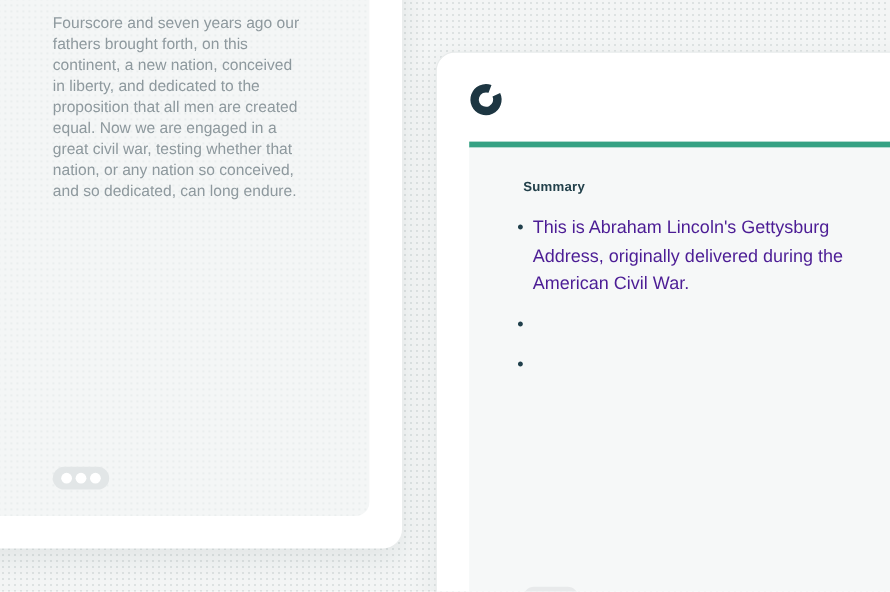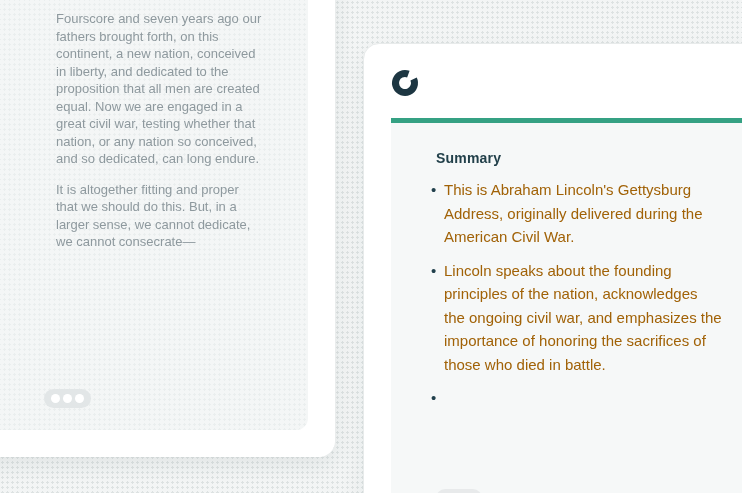--- a/index.html
+++ b/index.html
@@ -19,21 +19,21 @@
     box-shadow:0 8px 22px rgba(30,50,55,.08);
   }
   .doc-panel {
     position:absolute; left:0; top:0; right:27px; bottom:27px;
     background-color:#f4f6f6;
     background-image: radial-gradient(circle, #eaeeee 1px, transparent 1.2px);
     background-size:5px 5px;
     border-radius:0 0 12px 0;
   }
   .doc-text {
-    position:absolute; left:84px; top:38px; width:232px;
+    position:absolute; left:72px; top:38px; width:232px;
     font-size:13px; line-height:17.5px; color:#8e999e;
   }
   .doc-text p { white-space:pre-line; margin:0 0 13px 0; }
   .typing-pill {
     position:absolute; left:72px; top:417px; width:47px; height:19px;
     background:#e2e6e7; border-radius:10px;
     display:flex; align-items:center; justify-content:center; gap:3px;
   }
   .typing-pill .dot { width:9px; height:9px; border-radius:50%; background:#ffffff; }
 
@@ -45,29 +45,29 @@
     box-shadow:0 10px 26px rgba(30,50,55,.06);
   }
   .brand-logo { position:absolute; left:26px; top:23px; width:30px; height:31px; }
   .accent-bar { position:absolute; left:27px; top:74px; right:0; height:5px; background:#35a183; }
   .sum-panel {
     position:absolute; left:27px; top:79px; right:0; bottom:0;
     background:#f6f8f8;
   }
   .sum-heading {
     position:absolute; left:45px; top:27px;
-    font-size:14px; font-weight:700; letter-spacing:.2px; color:#22404a;
+    font-size:11px; font-weight:700; letter-spacing:.2px; color:#22404a;
   }
   .sum-list { position:absolute; left:40px; top:55px; width:370px; list-style:none; }
   .sum-list li { display:flex; margin:0 0 10px 0; }
   .bullet-marker {
     flex:0 0 13px; width:13px; font-size:15px; line-height:23.5px; color:#21404c;
   }
   .bullet-text {
-    white-space:pre-line; font-size:15px; line-height:23.5px; color:#a16207;
+    white-space:pre-line; font-size:15px; line-height:23.5px; color:#4c1d95;
   }
   .loading-pill {
     position:absolute; left:72px; top:445px; width:46px; height:18px;
     background:#e8eaeb; border-radius:9px;
     display:flex; align-items:center; justify-content:center; gap:3px;
   }
 </style>
 </head>
 <body>
 
@@ -76,24 +76,20 @@
     <div class="doc-text">
       <p>Fourscore and seven years ago our
 fathers brought forth, on this
 continent, a new nation, conceived
 in liberty, and dedicated to the
 proposition that all men are created
 equal. Now we are engaged in a
 great civil war, testing whether that
 nation, or any nation so conceived,
 and so dedicated, can long endure.</p>
-      <p>It is altogether fitting and proper
-that we should do this. But, in a
-larger sense, we cannot dedicate,
-we cannot consecrate—</p>
     </div>
     <div class="typing-pill">
       <span class="dot"></span>
       <span class="dot"></span>
       <span class="dot"></span>
     </div>
   </div>
 </div>
 
 <div class="sum-card">
@@ -107,25 +103,20 @@
     <div class="sum-heading">Summary</div>
     <ul class="sum-list">
       <li>
         <span class="bullet-marker">•</span>
         <span class="bullet-text">This is Abraham Lincoln's Gettysburg
 Address, originally delivered during the
 American Civil War.</span>
       </li>
       <li>
         <span class="bullet-marker">•</span>
-        <span class="bullet-text">Lincoln speaks about the founding
-principles of the nation, acknowledges
-the ongoing civil war, and emphasizes the
-importance of honoring the sacrifices of
-those who died in battle.</span>
       </li>
       <li>
         <span class="bullet-marker">•</span>
       </li>
     </ul>
   </div>
   <div class="loading-pill">
     
     
     

